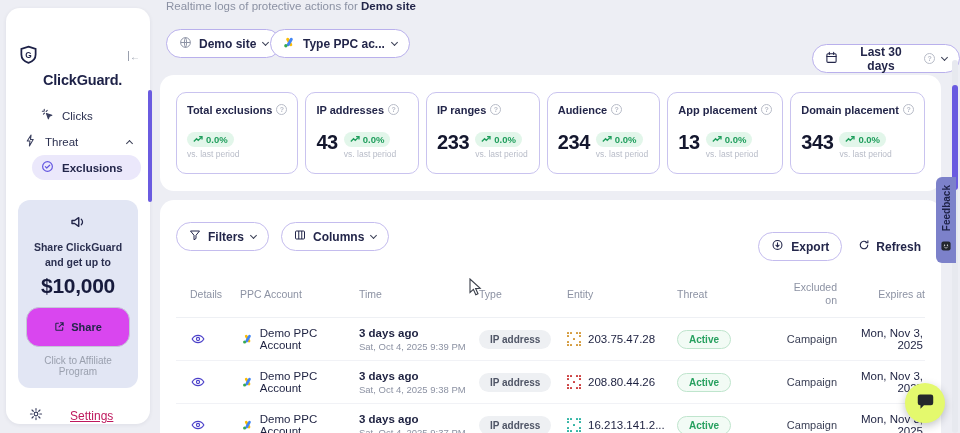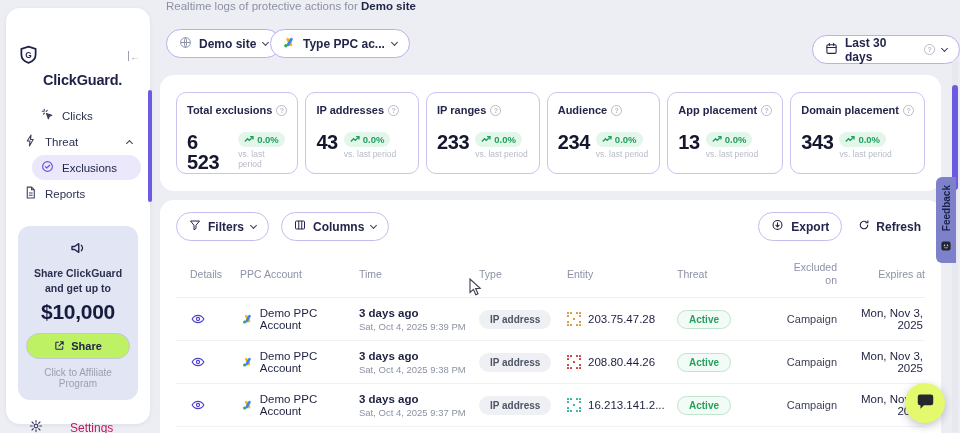--- a/index.html
+++ b/index.html
@@ -13,55 +13,55 @@
     position:absolute; left:6px; top:8px; width:144px; height:416px;
     background:#fff; border-radius:14px; box-shadow:0 1px 4px rgba(25,28,60,.07);
   }
   .logo-row { display:flex; align-items:center; gap:5px; padding:16px 10px 0 13px; }
   .logo-text { flex:1; font-size:14.5px; font-weight:800; color:#1d2147; letter-spacing:-.2px;margin-top:48px; }
   .collapse-icon { display:flex; align-items:center; color:#9aa0ae; font-size:10px; }
   .collapse-icon .bar { display:inline-block; width:0; height:10px; border-left:1.5px solid #9aa0ae; margin-right:1px; }
   .nav { margin-top:15px; padding:0 9px; display:flex; flex-direction:column; gap:1px; }
   .nav-item { display:flex; align-items:center; gap:8px; height:25px; padding:0 9px; border-radius:14px; font-size:11.5px; color:#2b3050; cursor:default; }
   .nav-item.indent { margin-left:17px; }
-  .nav-item.active { background:#ebe8fb; font-weight:400; color:#23264a; }
+  .nav-item.active { background:#ebe8fb; font-weight:700; color:#23264a; }
   .nav-item svg { flex:0 0 auto; }
   .chev { display:inline-block; width:5px; height:5px; border-right:1.5px solid #3a3f55; border-bottom:1.5px solid #3a3f55; transform:rotate(45deg); margin-top:-2px; }
   .chev.up { transform:rotate(-135deg); margin-top:3px; }
   .nav-item .chev { margin-left:auto; }
   .sidebar-thumb { position:absolute; right:-2px; top:82px; width:4px; height:112px; background:#6a5be0; border-radius:3px; }
   .promo { margin:20px 12px 14px; background:#e2e6f4; border-radius:12px; padding:13px 7px 11px; text-align:center; }
   .promo-line { width:104px; margin:5px auto 0; font-size:10.5px; font-weight:600; color:#2b3050; line-height:1.4; }
   .promo-amount { margin-top:5px; font-size:21px; font-weight:800; color:#171b3d; letter-spacing:-.3px; }
-  .promo-share { margin:9px auto 0; width:104px; height:26px; display:flex; align-items:center; justify-content:center; gap:6px; background:#bef264; border:1px solid #c3c8d6; border-radius:13px; font-size:11px; font-weight:700; color:#23264a; cursor:pointer; }
+  .promo-share { margin:9px auto 0; width:104px; height:40px; display:flex; align-items:center; justify-content:center; gap:6px; background:#d946ef; border:1px solid #c3c8d6; border-radius:13px; font-size:11px; font-weight:700; color:#23264a; cursor:pointer; }
   .promo-footer { margin-top:8px; font-size:10px; color:#9aa0ae; cursor:pointer; }
   .settings-row { display:flex; align-items:center; gap:27px; margin:19px 0 0 23px; font-size:12px; color:#be185d; cursor:pointer;text-decoration:underline; }
   .sidebar-divider { margin:13px 12px 0; border-top:1px solid #edeef3; }
   
   .subtitle { position:absolute; left:166px; top:0; font-size:11.5px; color:#8b91a3; }
   .subtitle b { color:#23264a; font-weight:700; }
   .pill { display:inline-flex; align-items:center; gap:7px; height:29px; padding:0 12px; background:#fff; border:1px solid #b9b0ec; border-radius:16px; font-size:12px; font-weight:600; color:#23264a; cursor:pointer; }
   .site-pill { position:absolute; left:166px; top:29px; }
   .account-pill { position:absolute; left:270px; top:29px; }
-  .date-pill { position:absolute; left:812px; top:35px; }
+  .date-pill { position:absolute; left:812px; top:44px;text-align:center; }
   .help-icon { width:11px; height:11px; border:1px solid #b8bcc8; border-radius:50%; color:#b8bcc8; font-size:7px; font-weight:700; display:inline-flex; align-items:center; justify-content:center; cursor:pointer; flex:0 0 auto; }
   
   .stats-panel { position:absolute; left:160px; top:75px; width:781px; height:116px; background:#fff; border-radius:14px; display:flex; gap:7px; padding:17px 16px; }
   .stat-card { flex:1; border:1px solid #c9c3ef; border-radius:10px; padding:11px 10px 0; }
-  .stat-label-row { display:flex; align-items:center; gap:4px; }
+  .stat-label-row { display:flex; gap:4px; }
   .stat-label { font-size:11px; font-weight:700; color:#23264a; white-space:nowrap; }
   .stat-body { display:flex; gap:6px; margin-top:13px; align-items:flex-start; }
   .stat-value { font-size:20px; font-weight:800; color:#14172e; letter-spacing:-.4px; line-height:1; margin-top:3px; }
   .badge-green { display:inline-flex; align-items:center; gap:3px; background:#e2f6ea; color:#1f9e5c; font-size:9.5px; font-weight:700; padding:2px 6px; border-radius:9px; }
   .stat-compare { font-size:8.5px; color:#b8bcc8; margin-top:2px; }
   
   .table-panel { position:absolute; left:160px; top:200px; width:781px; height:262px; background:#fff; border-radius:14px 14px 0 0; padding:12px 16px 0; }
   .toolbar { display:flex; align-items:center; gap:12px; }
   .toolbar .pill { border-color:#c4bcee; }
-  .toolbar-right { margin-left:auto; display:flex; align-items:center; gap:16px; }
+  .toolbar-right { margin-left:auto; display:flex; align-items:center; gap:16px;margin-top:20px; }
   .refresh-btn { display:flex; align-items:center; gap:6px; font-size:12px; font-weight:600; color:#23264a; cursor:pointer; background:none; border:none; font-family:inherit; margin-right:4px; }
   .tbl { margin-top:16px; }
   .thead, .trow { display:grid; grid-template-columns:60px 123px 120px 88px 110px 108px 52px 1fr; align-items:center; }
   .thead { font-size:10.5px; color:#8c92a3; padding:4px 0 10px; border-bottom:1px solid #eef0f4; }
   .col-details { padding-left:14px; }
   .col-account { padding-left:4px; }
   .col-right { text-align:right; }
   .col-excl { text-align:right; line-height:1.25; }
   .trow { height:43px; border-bottom:1px solid #f1f2f6; }
   .eye-btn { padding-left:14px; display:flex; align-items:center; cursor:pointer; background:none; border:none; }
@@ -121,30 +121,20 @@
       </div>
       <div class="nav-item indent active">
         <span>
           <svg width="13" height="13" viewBox="0 0 24 24" fill="none" stroke="#6558e0" stroke-width="2.2">
               <circle cx="12" cy="12" r="9"></circle>
               <path d="M8 12.2l2.6 2.6L16 9.6" stroke-linecap="round" stroke-linejoin="round"></path>
             </svg>
         </span>
         <span>Exclusions</span>
       </div>
-      <div class="nav-item">
-        <span>
-          <svg width="13" height="13" viewBox="0 0 24 24" fill="none" stroke="#3c4160" stroke-width="2">
-              <path d="M6 2h8l5 5v15H6z" stroke-linejoin="round"></path>
-              <path d="M14 2v5h5"></path>
-              <path d="M9 13h7 M9 17h7"></path>
-            </svg>
-        </span>
-        <span>Reports</span>
-      </div>
     </nav>
 
     <div class="sidebar-thumb"></div>
 
     <div class="promo">
       <span>
         <svg width="18" height="18" viewBox="0 0 24 24" fill="none" stroke="#23264a" stroke-width="1.9">
             <path d="M4 10v4h3.5l5.5 3.8V6.2L7.5 10H4z" stroke-linejoin="round"></path>
             <path d="M16.5 8.5a5 5 0 010 7" stroke-linecap="round"></path>
           </svg>
@@ -216,21 +206,20 @@
     <span class="chev"></span>
   </div>
 
   <section class="stats-panel">
     <div class="stat-card">
       <div class="stat-label-row">
           <span class="stat-label">Total exclusions</span>
           <span class="help-icon">?</span>
         </div>
       <div class="stat-body">
-        <span class="stat-value">6 523</span>
         <span>
           <span class="badge-green">
               <svg width="10" height="8" viewBox="0 0 12 9" fill="none" stroke="#1f9e5c" stroke-width="1.6">
                 <path d="M1 7.5l3.3-3.3 2 2L10.5 2"></path>
                 <path d="M7.3 1.6h3.5v3.5"></path>
               </svg>
               <span>0.0%</span>
             </span>
           <div class="stat-compare">vs. last period</div>
         </span>

